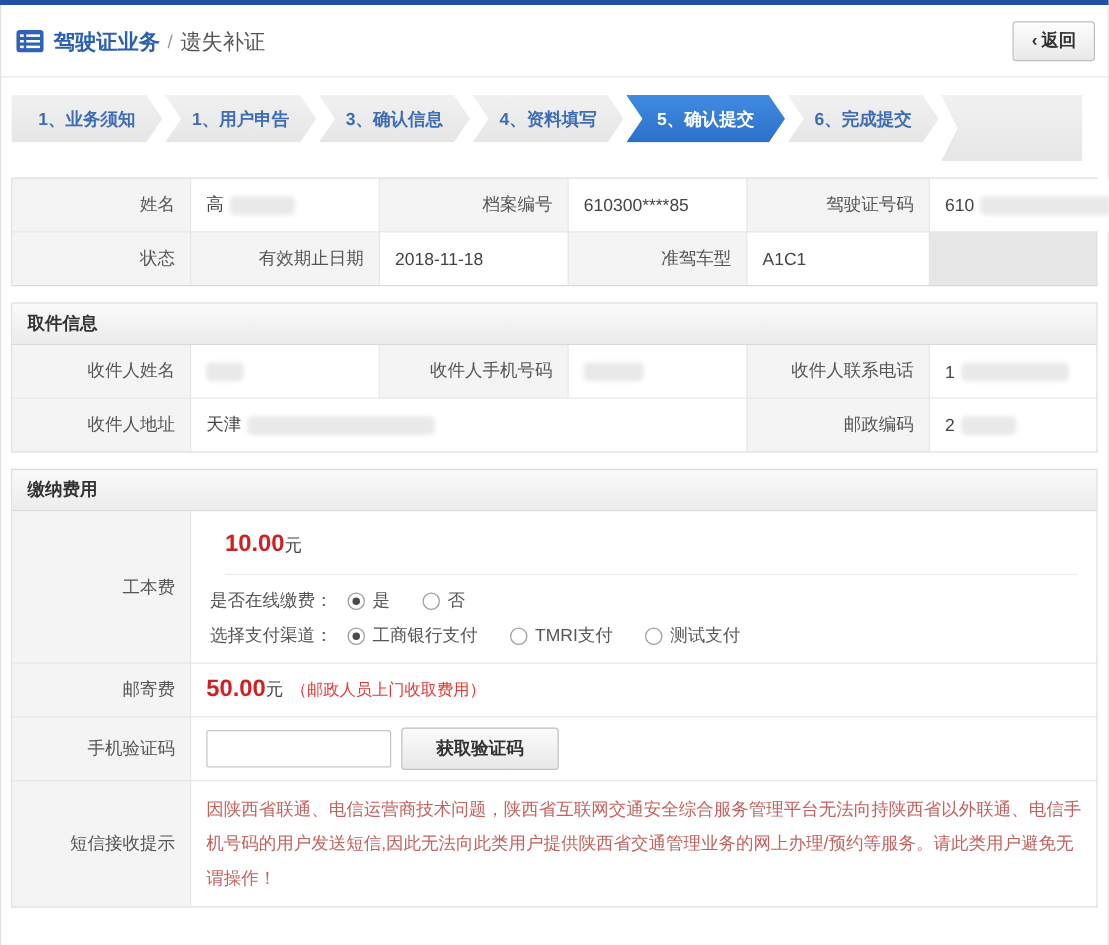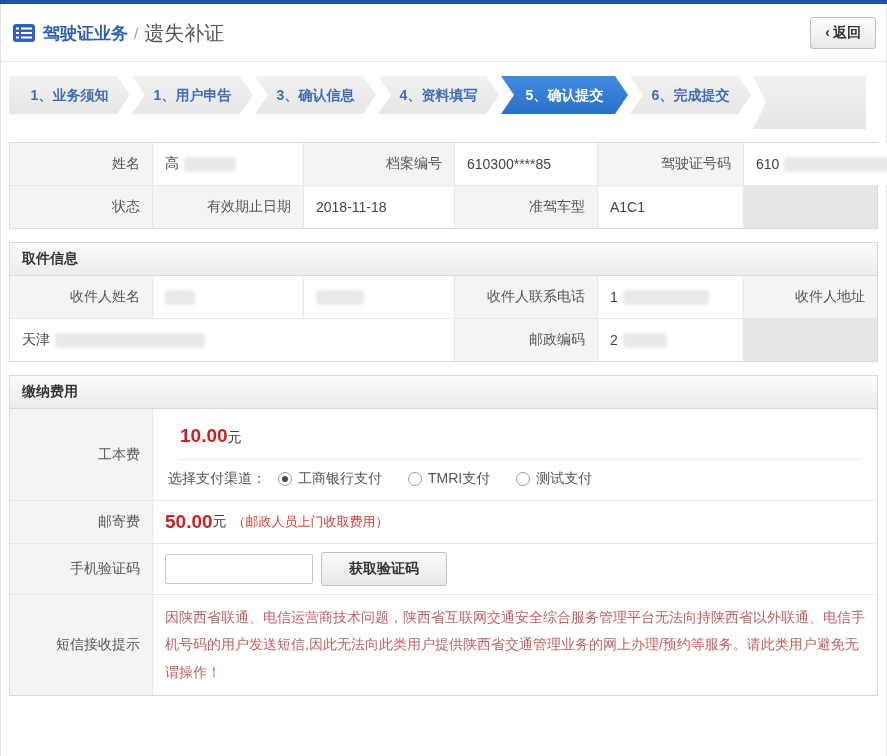--- a/index.html
+++ b/index.html
@@ -9,21 +9,21 @@
     background:#fff; color:#444; font-size:14px;
   }
   .topbar { height:4px; background:#2251a5; }
   .page { width:100%; height:752px; border-left:1px solid #e2e2e2; border-right:1px solid #e2e2e2; background:#fff; }
 
   
   .hdr { display:flex; align-items:center; padding:13px 10px 12px 12px; border-bottom:1px solid #e9e9e9; }
   .hdr-icon { width:22px; height:18px; margin-right:8px; flex:0 0 auto; }
   .hdr-title { color:#2b5fb0; font-size:17px; font-weight:bold; }
   .hdr-sep { color:#999; margin:0 6px; font-size:15px; }
-  .hdr-sub { color:#555; font-size:20px; }
+  .hdr-sub { color:#555; font-size:17px; }
   .hdr-spacer { flex:1; }
   .btn-back {
     background:linear-gradient(#fdfdfd,#e9e9e9); border:1px solid #bfbfbf; border-radius:3px;
     padding:6px 14px; font-size:14px; color:#333; font-weight:bold; cursor:pointer;
     font-family:inherit;
   }
   .btn-back .chev { font-weight:bold; margin-right:3px; }
 
   
   .steps { display:flex; margin:14px 20px 0 8px; height:53px; }
@@ -140,20 +140,21 @@
   </div>
 
   <div class="section">
     <div class="section-header">取件信息</div>
     <div class="tbl tbl6">
       <div class="cell lbl">收件人姓名</div>
       <div class="cell val">
           <span></span>
           <span class="redact" style="width:30px;margin-left:0"></span>
         </div>
+      <div class="cell lbl">收件人手机号码</div>
       <div class="cell val">
           <span></span>
           <span class="redact" style="width:48px;margin-left:0"></span>
         </div>
       <div class="cell lbl">收件人联系电话</div>
       <div class="cell val">
           <span>1</span>
           <span class="redact" style="width:86px"></span>
         </div>
 
@@ -172,20 +173,31 @@
 
   <div class="section">
     <div class="section-header">缴纳费用</div>
     <div class="tbl tbl2">
       <div class="cell lbl">工本费</div>
       <div class="cell val" style="padding:0">
         <div class="fee-block">
           <div class="fee-line">
             <span class="fee-amount">10.00</span><span class="fee-unit">元</span>
           </div>
+          <div class="opt-line">
+            <span class="opt-q">是否在线缴费：</span>
+            <span class="opt">
+                <span class="radio checked"></span>
+                <span>是</span>
+              </span>
+            <span class="opt">
+                <span class="radio"></span>
+                <span>否</span>
+              </span>
+          </div>
           <div class="opt-line" style="padding-top:10px">
             <span class="opt-q">选择支付渠道：</span>
             <span class="opt">
                 <span class="radio checked"></span>
                 <span>工商银行支付</span>
               </span>
             <span class="opt">
                 <span class="radio"></span>
                 <span>TMRI支付</span>
               </span>

